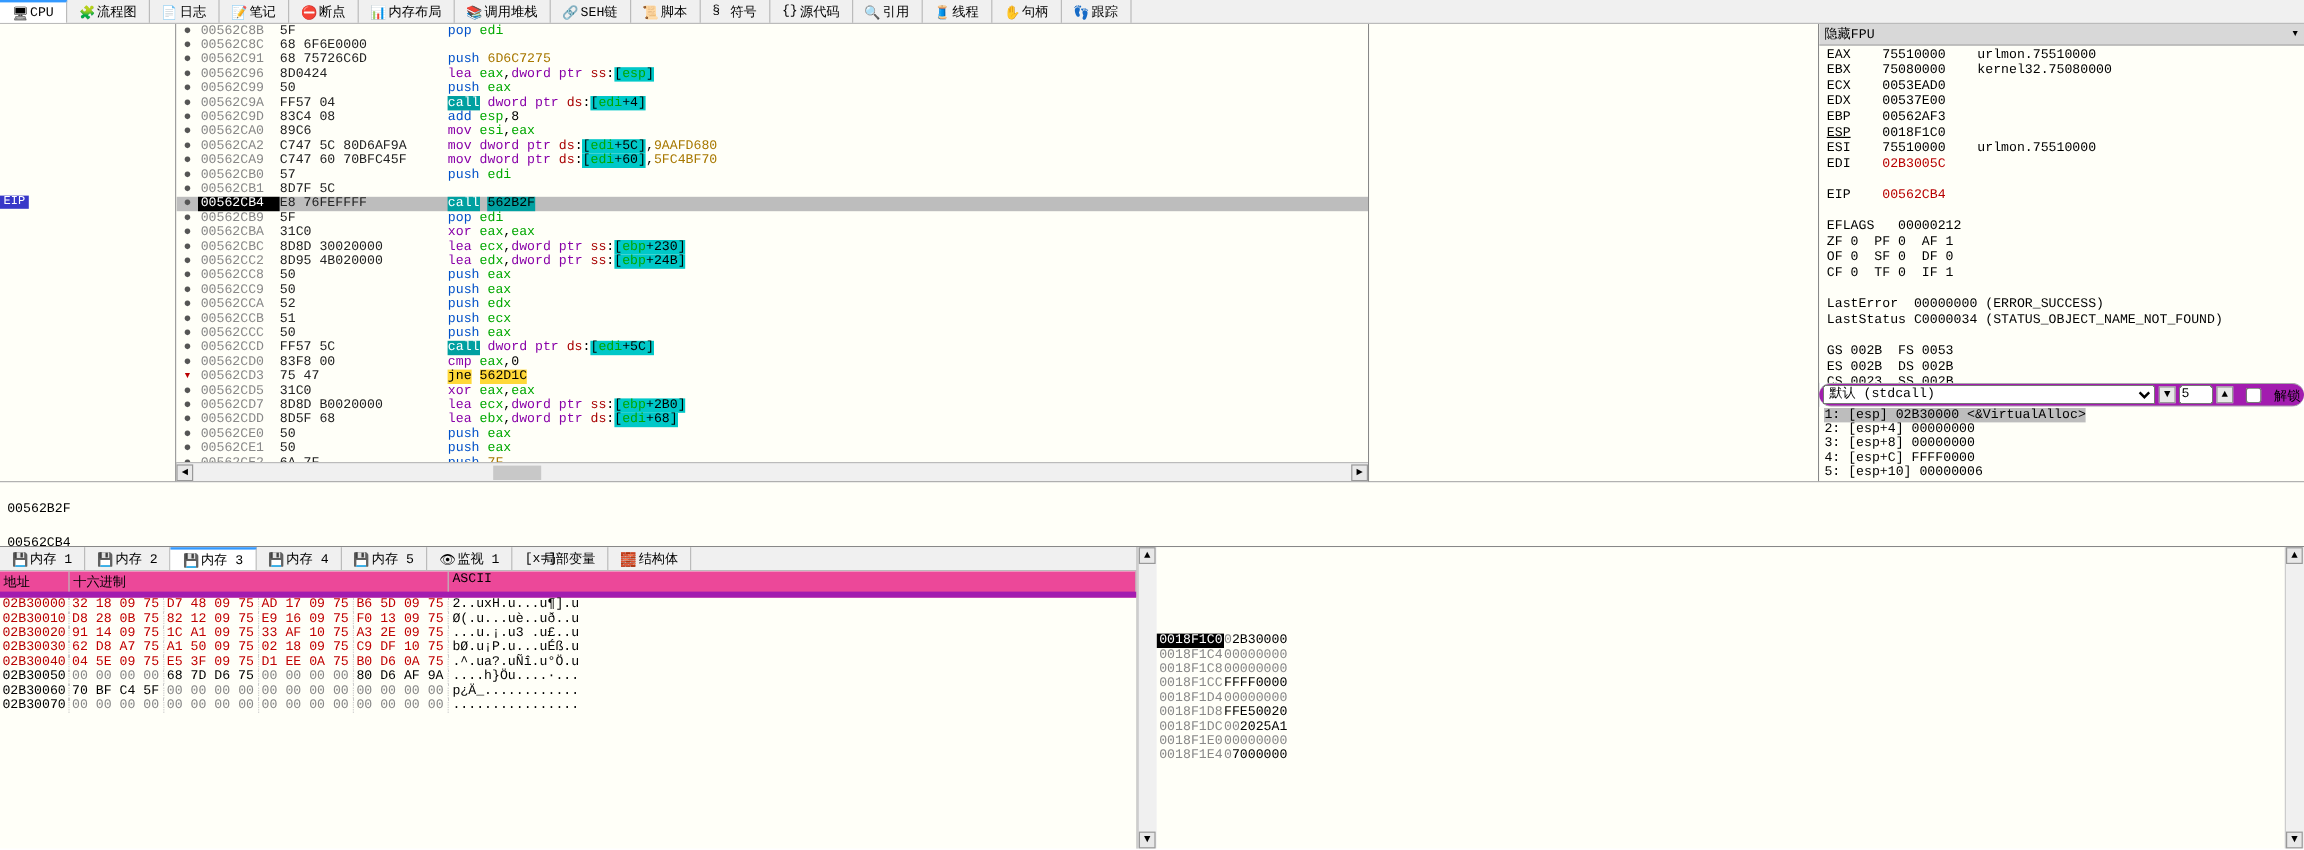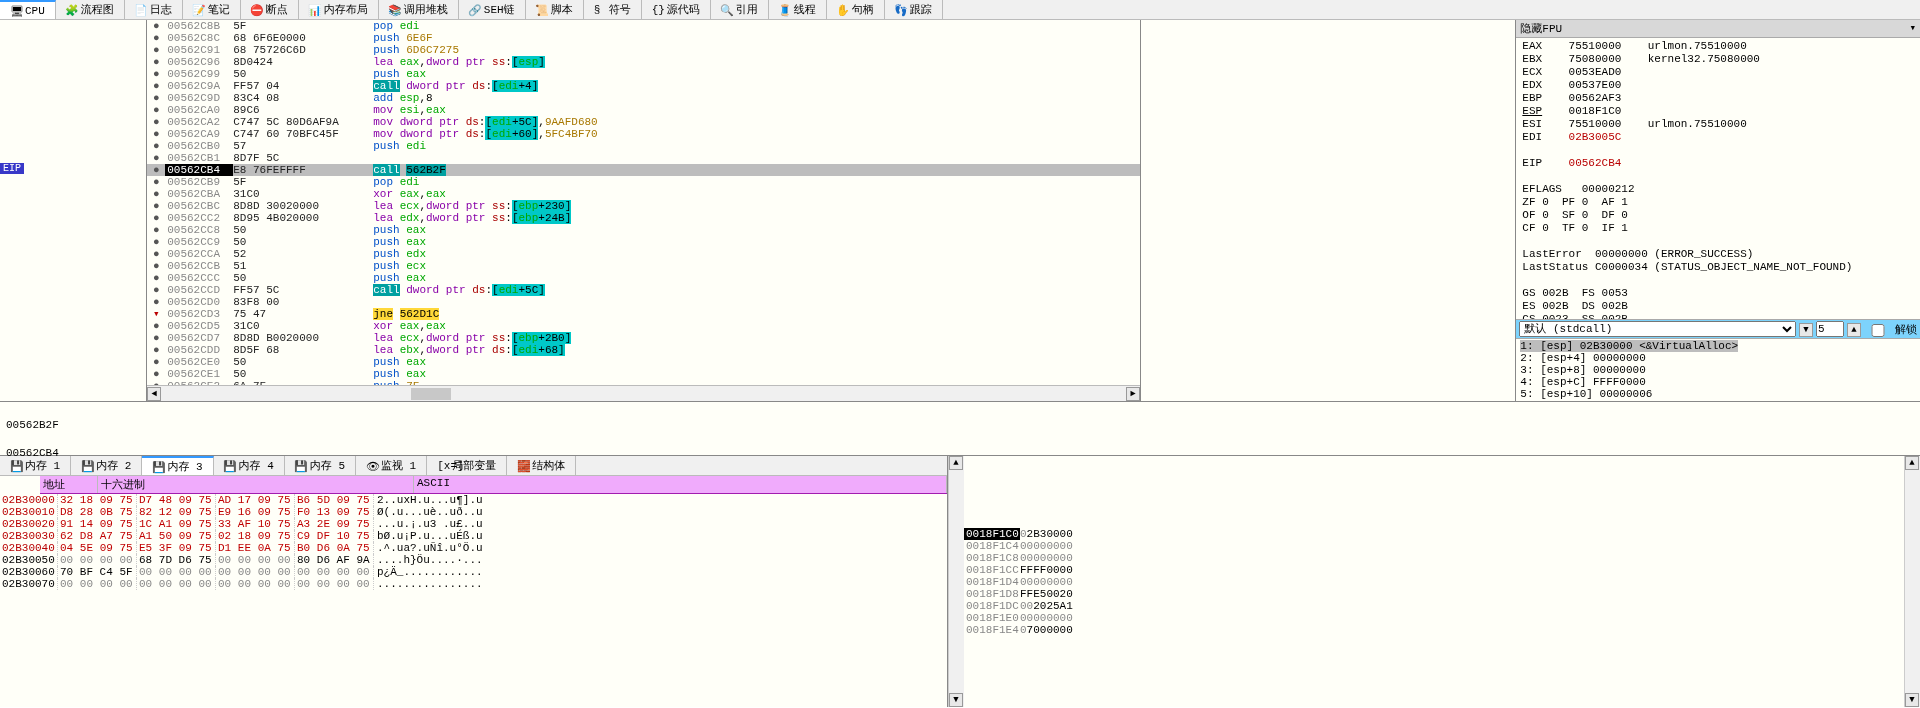--- a/index.html
+++ b/index.html
@@ -18,29 +18,29 @@
 .disline .asm { flex:1; }
 .disline.hl { background:#bdbdbd; }
 .disline.hl .addr { background:#000; color:#fff; }
 .eipmark { position:absolute; left:0; top:0; background:#3838c8; color:#fff; font-size:10px; padding:0 3px; }
 .scrollx { height:16px; background:#f0f0f0; border-top:1px solid #bbb; display:flex; align-items:center; }
 .scrollx .thumb { height:12px; background:#c8c8c8; width:40px; margin-left:250px; }
 .right { flex:1; display:flex; flex-direction:column; }
 .regpane { flex:1; background:#fffff8; overflow:hidden; }
 .reghdr { background:#d8d8d8; padding:1px 4px; border-bottom:1px solid #aaa; }
 .regbody { padding:2px 6px; white-space:pre; line-height:13px; }
-.callconv { display:flex; align-items:flex-end; background:#7dd3fc; border-top:1px solid #aaa; border-bottom:1px solid #aaa; padding:1px 3px; gap:3px;}
+.callconv { display:flex; align-items:center; background:#a21caf; border-top:1px solid #aaa; border-bottom:1px solid #aaa; padding:1px 3px; gap:3px;border-radius:10px;}
 .callconv select { font-size:11px; flex:1;}
 .callconv input { width:28px; font-size:11px;}
 .stackargs { background:#fffff8; padding:1px 4px; white-space:pre; line-height:12px;}
 .info { height:54px; border-bottom:1px solid #888; background:#fffff8; padding:2px 6px; white-space:pre; line-height:14px;}
 .bottom { display:flex; height:251px; }
 .dumpwrap { width:948px; border-right:1px solid #888; display:flex; flex-direction:column;}
 .dump { flex:1; background:#fffff8; overflow:hidden;}
-.dumphdr { display:flex; background:#f0abfc; border-bottom:1px solid #a21caf; font-size:11px;margin-left:40px;}
+.dumphdr { display:flex; background:#ec4899; border-bottom:5px solid #a21caf; font-size:11px;}
 .dumphdr>div { border-right:1px solid #bbb; padding:1px 3px;}
 .dumprow { display:flex; white-space:pre; line-height:12px; height:12px;}
 .stk { flex:1; display:flex; flex-direction:column; background:#fffff8;justify-content:center;}
 .stkrow { display:flex; white-space:pre; line-height:12px;}
 .kw-push{color:#0050c8;} .kw-pop{color:#0050c8;} .kw-call{color:#fff;background:#00a0a0;} .kw-jne{color:#000;background:#ffd838;}
 .kw-lea{color:#8800a8;} .kw-mov{color:#8800a8;} .kw-xor{color:#8800a8;} .kw-cmp{color:#8800a8;} .kw-add{color:#0050c8;}
 .reg-e{color:#00a800;} .seg{color:#a80000;} .brkt{background:#00c8c8;color:#000;} .imm{color:#a87800;}
 .addr-red{color:#b80000;} .val-red{color:#b80000;}
 .dumpcell { border-right:1px dotted #ccc; padding:0 2px;}
 .red{color:#c00000;}
@@ -116,21 +116,21 @@
     </div>
   </div>
 
 <div class="mainrow">
   <div style="width:158px;border-right:1px solid #888;background:#fffff8;position:relative">
     <div class="eipmark" style="top:143px">EIP</div>
   </div>
   <div class="left">
     <div class="dis" id="dis">
         <div class="disline"><span class="bpdot">●</span><span class="addr">00562C8B</span><span class="bytes">5F</span><span class="asm"><span class="kw-pop">pop</span> <span class="reg-e">edi</span></span></div>
-        <div class="disline"><span class="bpdot">●</span><span class="addr">00562C8C</span><span class="bytes">68 6F6E0000</span><span class="asm"><span class="kw-push">push</span> <span class="imm">6E6F</span></span></div>
+        <div class="disline"><span class="bpdot">●</span><span class="addr">00562C8C</span><span class="bytes">68 6F6E0000</span></div>
         <div class="disline"><span class="bpdot">●</span><span class="addr">00562C91</span><span class="bytes">68 75726C6D</span><span class="asm"><span class="kw-push">push</span> <span class="imm">6D6C7275</span></span></div>
         <div class="disline"><span class="bpdot">●</span><span class="addr">00562C96</span><span class="bytes">8D0424</span><span class="asm"><span class="kw-lea">lea</span> <span class="reg-e">eax</span>,<span class="kw-lea">dword ptr</span> <span class="seg">ss</span>:<span class="brkt">[<span class="reg-e">esp</span>]</span></span></div>
         <div class="disline"><span class="bpdot">●</span><span class="addr">00562C99</span><span class="bytes">50</span><span class="asm"><span class="kw-push">push</span> <span class="reg-e">eax</span></span></div>
         <div class="disline"><span class="bpdot">●</span><span class="addr">00562C9A</span><span class="bytes">FF57 04</span><span class="asm"><span class="kw-call">call</span> <span class="kw-lea">dword ptr</span> <span class="seg">ds</span>:<span class="brkt">[<span class="reg-e">edi</span>+4]</span></span></div>
         <div class="disline"><span class="bpdot">●</span><span class="addr">00562C9D</span><span class="bytes">83C4 08</span><span class="asm"><span class="kw-add">add</span> <span class="reg-e">esp</span>,8</span></div>
         <div class="disline"><span class="bpdot">●</span><span class="addr">00562CA0</span><span class="bytes">89C6</span><span class="asm"><span class="kw-mov">mov</span> <span class="reg-e">esi</span>,<span class="reg-e">eax</span></span></div>
         <div class="disline"><span class="bpdot">●</span><span class="addr">00562CA2</span><span class="bytes">C747 5C 80D6AF9A</span><span class="asm"><span class="kw-mov">mov</span> <span class="kw-lea">dword ptr</span> <span class="seg">ds</span>:<span class="brkt">[<span class="reg-e">edi</span>+5C]</span>,<span class="imm">9AAFD680</span></span></div>
         <div class="disline"><span class="bpdot">●</span><span class="addr">00562CA9</span><span class="bytes">C747 60 70BFC45F</span><span class="asm"><span class="kw-mov">mov</span> <span class="kw-lea">dword ptr</span> <span class="seg">ds</span>:<span class="brkt">[<span class="reg-e">edi</span>+60]</span>,<span class="imm">5FC4BF70</span></span></div>
         <div class="disline"><span class="bpdot">●</span><span class="addr">00562CB0</span><span class="bytes">57</span><span class="asm"><span class="kw-push">push</span> <span class="reg-e">edi</span></span></div>
         <div class="disline"><span class="bpdot">●</span><span class="addr">00562CB1</span><span class="bytes">8D7F 5C</span></div>
@@ -138,21 +138,21 @@
         <div class="disline"><span class="bpdot">●</span><span class="addr">00562CB9</span><span class="bytes">5F</span><span class="asm"><span class="kw-pop">pop</span> <span class="reg-e">edi</span></span></div>
         <div class="disline"><span class="bpdot">●</span><span class="addr">00562CBA</span><span class="bytes">31C0</span><span class="asm"><span class="kw-xor">xor</span> <span class="reg-e">eax</span>,<span class="reg-e">eax</span></span></div>
         <div class="disline"><span class="bpdot">●</span><span class="addr">00562CBC</span><span class="bytes">8D8D 30020000</span><span class="asm"><span class="kw-lea">lea</span> <span class="reg-e">ecx</span>,<span class="kw-lea">dword ptr</span> <span class="seg">ss</span>:<span class="brkt">[<span class="reg-e">ebp</span>+230]</span></span></div>
         <div class="disline"><span class="bpdot">●</span><span class="addr">00562CC2</span><span class="bytes">8D95 4B020000</span><span class="asm"><span class="kw-lea">lea</span> <span class="reg-e">edx</span>,<span class="kw-lea">dword ptr</span> <span class="seg">ss</span>:<span class="brkt">[<span class="reg-e">ebp</span>+24B]</span></span></div>
         <div class="disline"><span class="bpdot">●</span><span class="addr">00562CC8</span><span class="bytes">50</span><span class="asm"><span class="kw-push">push</span> <span class="reg-e">eax</span></span></div>
         <div class="disline"><span class="bpdot">●</span><span class="addr">00562CC9</span><span class="bytes">50</span><span class="asm"><span class="kw-push">push</span> <span class="reg-e">eax</span></span></div>
         <div class="disline"><span class="bpdot">●</span><span class="addr">00562CCA</span><span class="bytes">52</span><span class="asm"><span class="kw-push">push</span> <span class="reg-e">edx</span></span></div>
         <div class="disline"><span class="bpdot">●</span><span class="addr">00562CCB</span><span class="bytes">51</span><span class="asm"><span class="kw-push">push</span> <span class="reg-e">ecx</span></span></div>
         <div class="disline"><span class="bpdot">●</span><span class="addr">00562CCC</span><span class="bytes">50</span><span class="asm"><span class="kw-push">push</span> <span class="reg-e">eax</span></span></div>
         <div class="disline"><span class="bpdot">●</span><span class="addr">00562CCD</span><span class="bytes">FF57 5C</span><span class="asm"><span class="kw-call">call</span> <span class="kw-lea">dword ptr</span> <span class="seg">ds</span>:<span class="brkt">[<span class="reg-e">edi</span>+5C]</span></span></div>
-        <div class="disline"><span class="bpdot">●</span><span class="addr">00562CD0</span><span class="bytes">83F8 00</span></div>
+        <div class="disline"><span class="bpdot">●</span><span class="addr">00562CD0</span><span class="bytes">83F8 00</span><span class="asm"><span class="kw-cmp">cmp</span> <span class="reg-e">eax</span>,0</span></div>
         <div class="disline"><span class="bpdot"><span style="color:#b00">▾</span></span><span class="addr">00562CD3</span><span class="bytes">75 47</span><span class="asm"><span class="kw-jne">jne</span> <span style="background:#ffd838">562D1C</span></span></div>
         <div class="disline"><span class="bpdot">●</span><span class="addr">00562CD5</span><span class="bytes">31C0</span><span class="asm"><span class="kw-xor">xor</span> <span class="reg-e">eax</span>,<span class="reg-e">eax</span></span></div>
         <div class="disline"><span class="bpdot">●</span><span class="addr">00562CD7</span><span class="bytes">8D8D B0020000</span><span class="asm"><span class="kw-lea">lea</span> <span class="reg-e">ecx</span>,<span class="kw-lea">dword ptr</span> <span class="seg">ss</span>:<span class="brkt">[<span class="reg-e">ebp</span>+2B0]</span></span></div>
         <div class="disline"><span class="bpdot">●</span><span class="addr">00562CDD</span><span class="bytes">8D5F 68</span><span class="asm"><span class="kw-lea">lea</span> <span class="reg-e">ebx</span>,<span class="kw-lea">dword ptr</span> <span class="seg">ds</span>:<span class="brkt">[<span class="reg-e">edi</span>+68]</span></span></div>
         <div class="disline"><span class="bpdot">●</span><span class="addr">00562CE0</span><span class="bytes">50</span><span class="asm"><span class="kw-push">push</span> <span class="reg-e">eax</span></span></div>
         <div class="disline"><span class="bpdot">●</span><span class="addr">00562CE1</span><span class="bytes">50</span><span class="asm"><span class="kw-push">push</span> <span class="reg-e">eax</span></span></div>
         <div class="disline"><span class="bpdot">●</span><span class="addr">00562CE2</span><span class="bytes">6A 7F</span><span class="asm"><span class="kw-push">push</span> <span class="imm">7F</span></span></div>
       </div>
     <div class="scrollx">
       <button class="scrbtn">◄</button>

